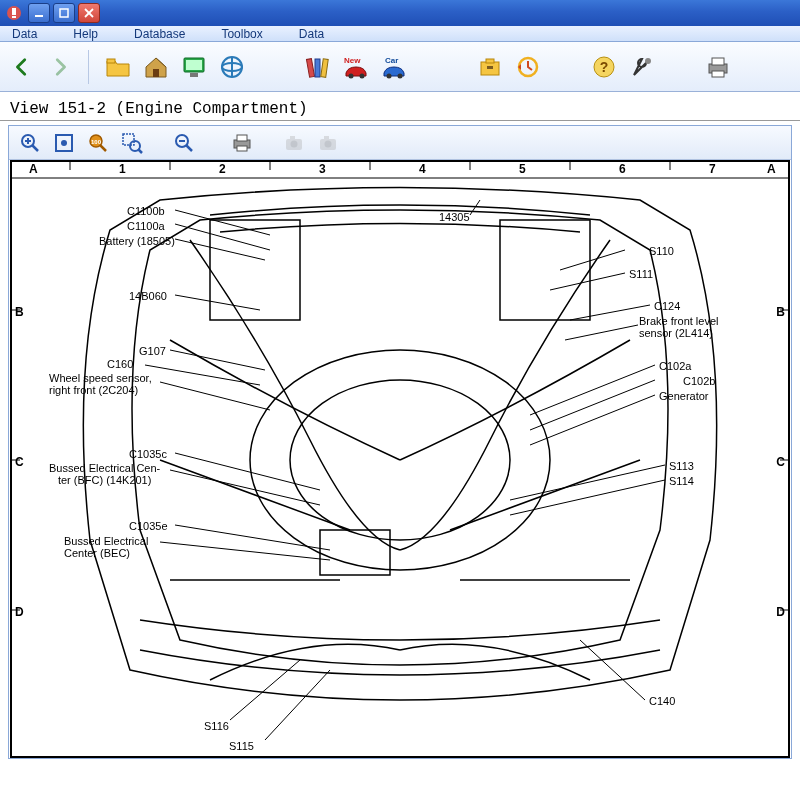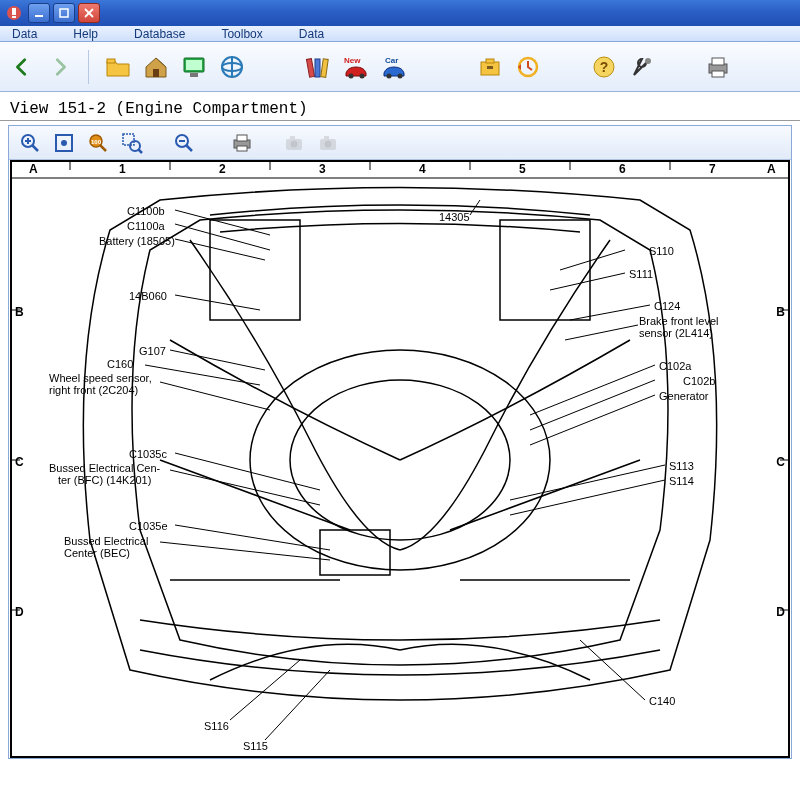--- a/index.html
+++ b/index.html
@@ -534,21 +534,21 @@
         </div>
         <div class="callout right" style="left: 660px; top: 300px;">
           <div>S113</div>
         </div>
         <div class="callout right" style="left: 660px; top: 315px;">
           <div>S114</div>
         </div>
         <div class="callout " style="left: 195px; top: 560px;">
           <div>S116</div>
         </div>
-        <div class="callout " style="left: 234px; top: 580px;">
+        <div class="callout " style="left: 220px; top: 580px;">
           <div>S115</div>
         </div>
         <div class="callout " style="left: 640px; top: 535px;">
           <div>C140</div>
         </div>
       </div>
   </div>
 </div>
 
 </body></html>

